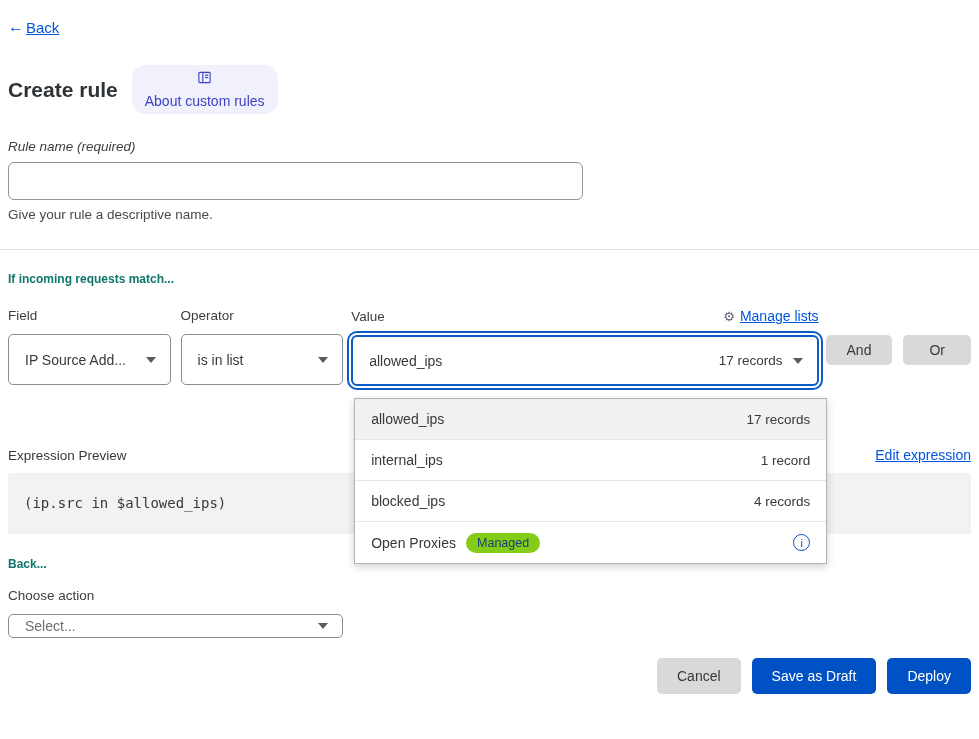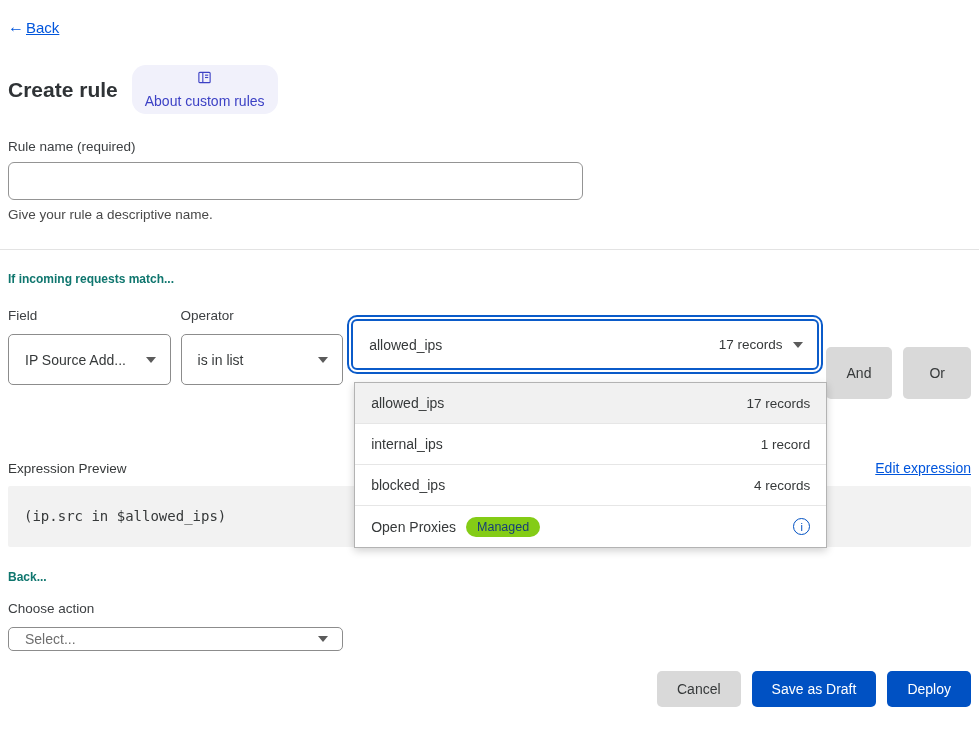--- a/index.html
+++ b/index.html
@@ -27,21 +27,21 @@
     display: inline-flex; align-items: center; gap: 8px;
     background: #f1f1fb; color: #3c41c5;
     font-size: 14px; padding: 5px 13px; border-radius: 14px;
     text-decoration: none; cursor: pointer; flex-direction: column;
   }
   .book-icon { display: inline-flex; }
   .book-icon svg { stroke: #3c41c5; }
 
   
   .field-label { display: block; font-size: 13.5px; color: #3d4043; }
-  .rule-name-label { margin-top: 25px; }
+  .rule-name-label { margin-top: 25px; font-style: italic; }
   .rule-name-input {
     display: block; margin-top: 8px;
     width: 575px; height: 38px;
     border: 1px solid #949494; border-radius: 6px;
     font-size: 14px; padding: 0 12px; color: #36393a;
     font-family: "Liberation Sans", sans-serif;
   }
   .helper-text { margin-top: 7px; font-size: 13.5px; color: #494949; }
 
   .divider { border: none; border-top: 1px solid #e3e3e3; margin: 27px -8px 0 -8px; }
@@ -79,23 +79,22 @@
   .select-meta { font-size: 13.5px; color: #36393a; }
   .select.focused {
     border: 2px solid #0b5bc9;
     outline: 2px solid #0b5bc9; outline-offset: 2px;
     border-radius: 6px;
   }
 
   .andor { display: flex; gap: 11px; margin-left: 7px; margin-top: 27px; }
   .gray-btn {
     background: #d9d9d9; color: #36393a; border: none; border-radius: 5px;
-    font-size: 14px; height: 52px; cursor: pointer;
+    font-size: 14px; height: 30px; cursor: pointer;
     font-family: "Liberation Sans", sans-serif;
-    margin-top: 12px;
   }
   .and-btn { padding: 0 21px; }
   .or-btn { padding: 0 26px; }
 
   
   .value-wrap { position: relative; }
   .lists-dropdown {
     position: absolute; top: calc(100% + 12px); left: 3px; width: 473px;
     background: #fff; border: 1px solid #b3b3b3;
     box-shadow: 0 3px 8px rgba(0,0,0,0.18);
@@ -191,20 +190,27 @@
 
     <div class="cond-col col-operator">
       <label class="field-label">Operator</label>
       <div class="select">
         <span>is in list</span>
         <span class="chev"></span>
       </div>
     </div>
 
     <div class="cond-col col-value value-wrap">
+      <div class="value-head">
+        <label class="field-label">Value</label>
+        <a class="manage-lists">
+          <span class="gear-icon"></span>
+          <span class="link-text">Manage lists</span>
+        </a>
+      </div>
       <div class="select focused">
         <span>allowed_ips</span>
         <span class="select-right">
           <span class="select-meta">17 records</span>
           <span class="chev"></span>
         </span>
       </div>
 
       <div class="lists-dropdown">
         <div class="dd-row highlighted">

